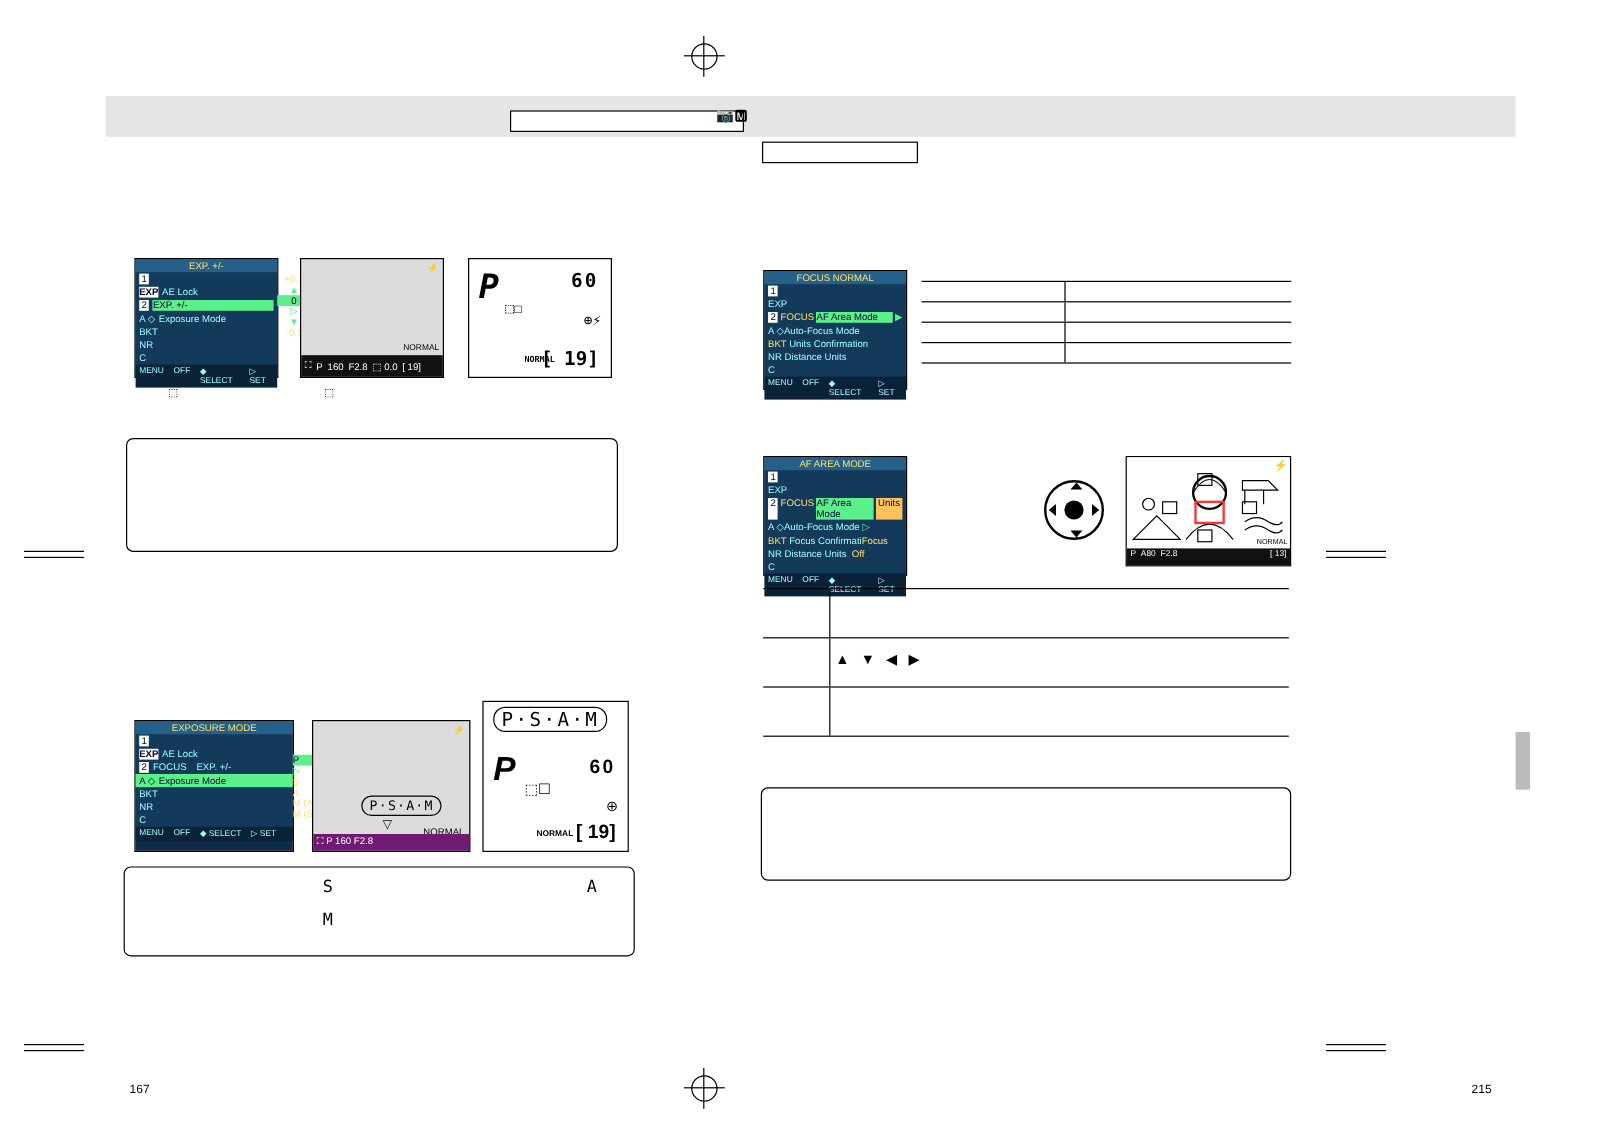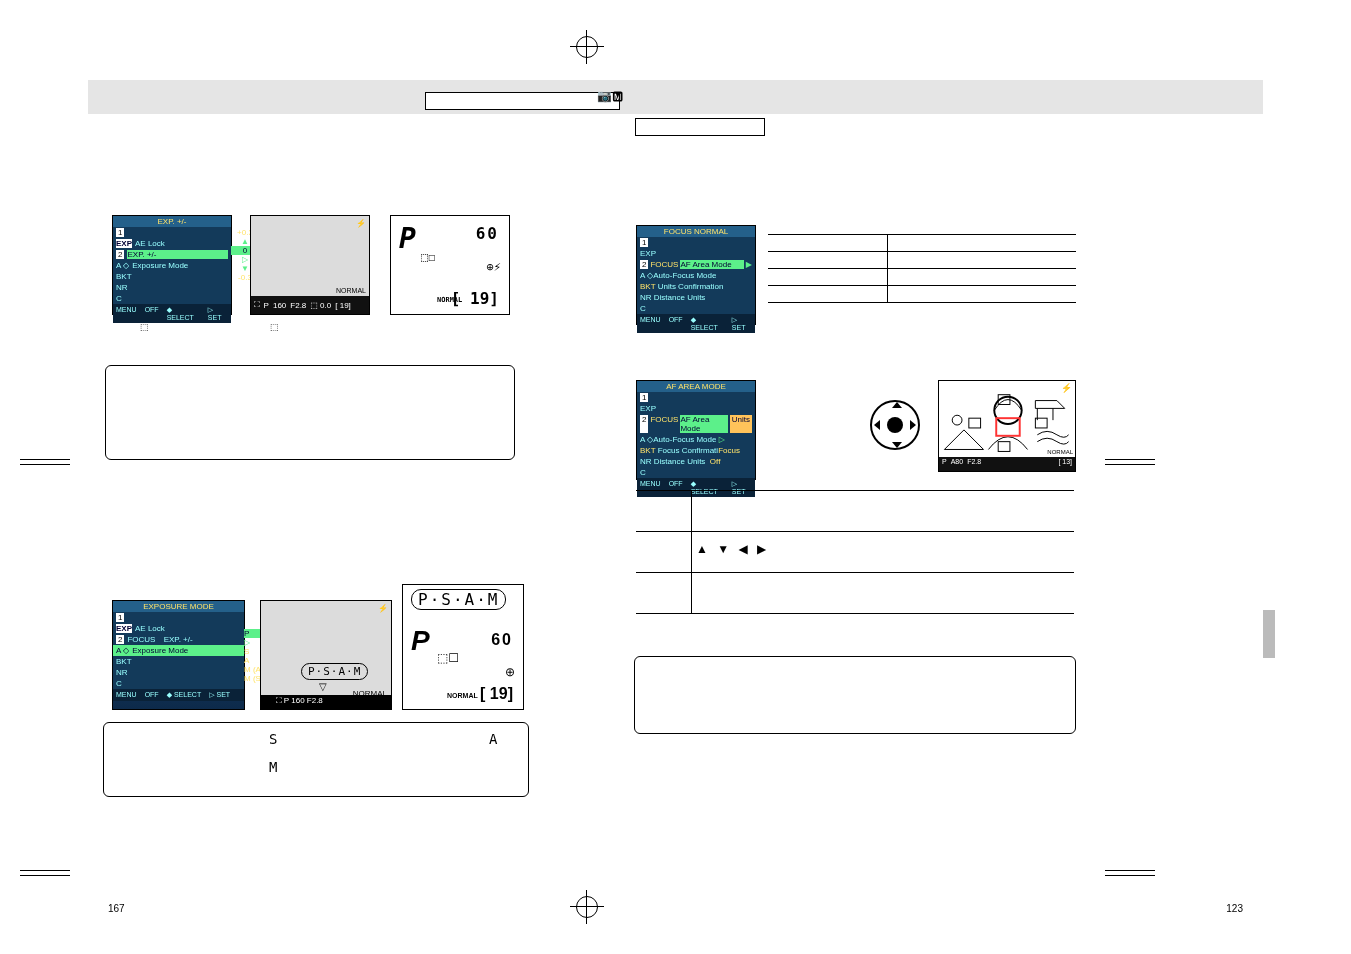--- a/index.html
+++ b/index.html
@@ -258,21 +258,21 @@
     <span>◆ SELECT</span>
     <span>▷ SET</span>
   </div>
 </div>
 
 <div class="monitor monE">
   <span class="psam">P·S·A·M</span>
   <span class="arrowdn">▽</span>
   <span style="position:absolute;top:3px;right:3px;font-size:8px">⚡</span>
   <div class="right"><span>NORMAL</span><br><span>[ 19]</span></div>
-  <div style="position:absolute;bottom:0;left:0;right:0;height:14px;background:#000000;color:#fff;font-size:8px;padding:1px 15px">⛶ P  160  F2.8</div>
+  <div style="position:absolute;bottom:0;left:0;right:0;height:14px;background:#701a75;color:#fff;font-size:8px;padding:1px 3px">⛶ P  160  F2.8</div>
 </div>
 
 <div class="blk readE">
   <span class="psam">P·S·A·M</span>
   <span class="P">P</span>
   <span class="n60">60</span>
   <span class="mid">⬚☐</span>
   <span style="position:absolute;right:8px;top:80px;font-size:12px">⊕</span>
   <span class="bl">NORMAL</span>
   <span class="br">[ 19]</span>
@@ -403,15 +403,15 @@
       </div>
   <div class="row">
         <div class="c1">&nbsp;</div>
         <div class="c2">&nbsp;</div>
       </div>
 </div>
 
 <div class="box box3"></div>
 
 <span class="pnum pL">167</span>
-<span class="pnum pR">123</span>
+<span class="pnum pR">215</span>
 
 </div>
 
 </body></html>

